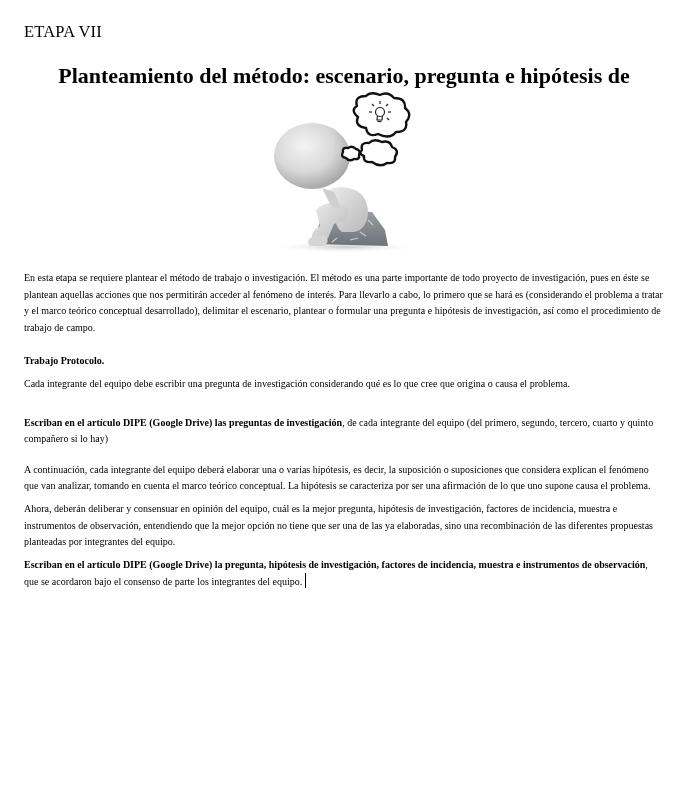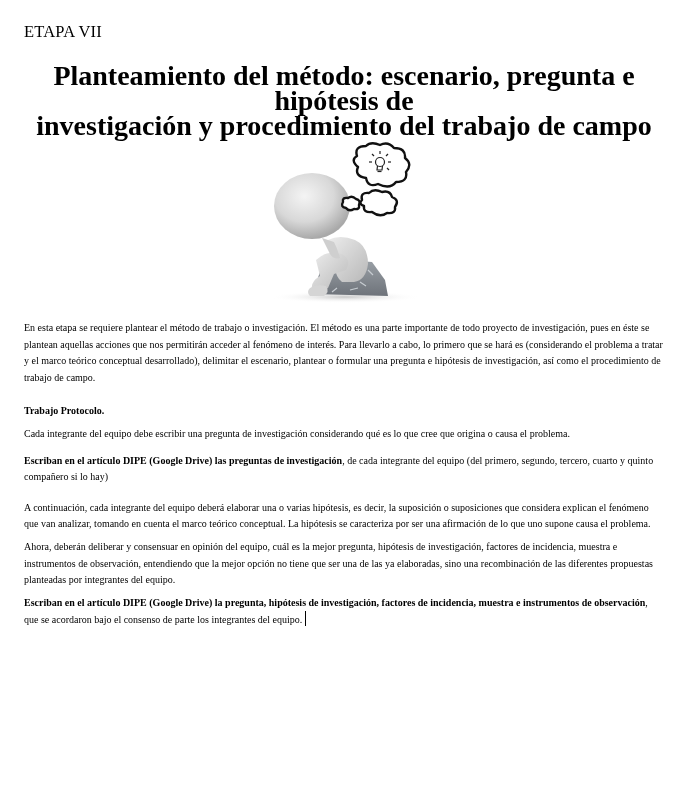--- a/index.html
+++ b/index.html
@@ -27,62 +27,61 @@
       line-height: 24px;
       margin: 0;
     }
     .doc-subtitle {
       font-size: 16.5px;
       line-height: 20px;
       margin: 0;
       letter-spacing: 0.2px;
     }
     .main-heading {
-      font-size: 28px;
+      font-size: 22px;
       font-weight: bold;
       line-height: 25px;
       text-align: center;
       margin: 21px 0 0 0;
     }
     .illustration {
       position: relative;
       width: 200px;
       height: 170px;
       margin: 4px auto 0 auto;
       left: 6px;
     }
     p {
       font-size: 10px;
       line-height: 16.6px;
       margin: 0;
     }
     .p-intro { margin-top: 8px; }
     .p-head { margin-top: 17px; font-weight: bold; }
     .p-gap17 { margin-top: 6px; }
-    .p-gap10 { margin-top: 10px; }
+    .p-gap10 { margin-top: 22px; }
     .p-gap14 { margin-top: 14px; }
     b { font-weight: bold; }
     .caret {
       display: inline-block;
       width: 1px;
       height: 15px;
       background: #000;
       vertical-align: -3px;
       margin-left: 3px;
     }
   </style>
 </head>
 <body>
 
 <div class="page">
   <div class="doc-subtitle">ETAPA VII</div>
 
   <h2 class="main-heading">
     <span>Planteamiento del método: escenario, pregunta e hipótesis de</span><br>
-    <span>investigación y procedimiento del trabajo de campo</span>
   </h2>
 
   <div class="illustration">
     <svg width="200" height="170" viewBox="0 0 200 170" xmlns="http://www.w3.org/2000/svg">
       <defs>
         <radialGradient id="headGrad" cx="40%" cy="35%" r="65%">
           <stop offset="0%" stop-color="#f4f4f4"></stop>
           <stop offset="60%" stop-color="#d8d8d8"></stop>
           <stop offset="100%" stop-color="#a9a9a9"></stop>
         </radialGradient>

